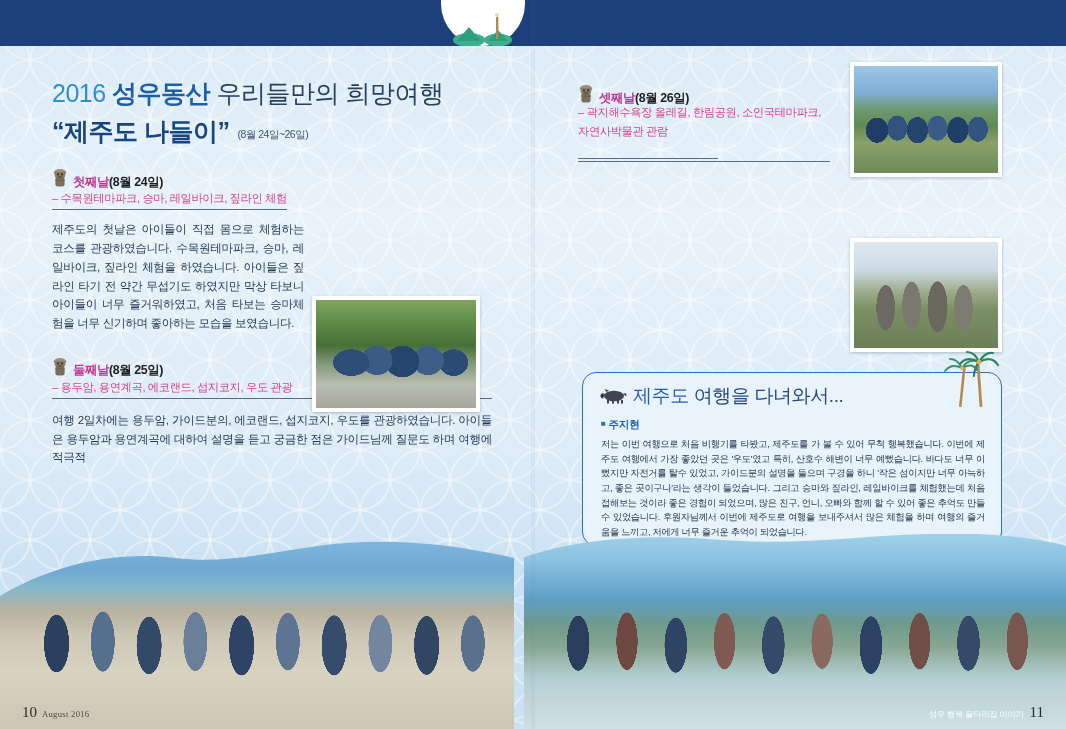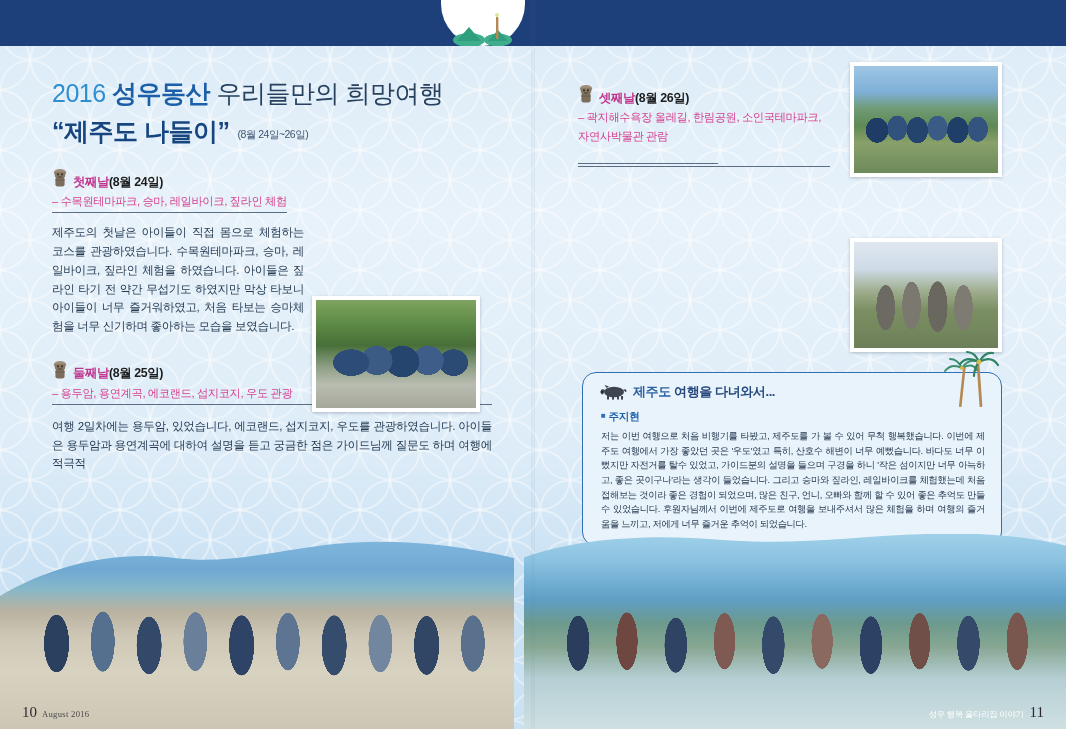--- a/index.html
+++ b/index.html
@@ -111,21 +111,20 @@
   .day-icon { width: 16px; height: 20px; flex: 0 0 16px; }
   .day-title {
     font-size: 12.4px;
     font-weight: bold;
     color: #1d1d1d;
     letter-spacing: -0.4px;
     line-height: 1;
   }
   .day-title .magenta { color: #c0368f; }
   .day-sub {
-    margin-top: 5px;
     font-size: 11.3px;
     color: #d4408f;
     letter-spacing: -0.4px;
     line-height: 1.5;
     border-bottom: 1px solid #5a6d84;
     padding-bottom: 2px;
     display: inline-block;
   }
   .day-sub.two-line { display: block; }
   .day-sub .u2 {
@@ -201,22 +200,22 @@
   .tm-head {
     display: flex;
     align-items: center;
     gap: 6px;
     padding: 10px 0 0 16px;
     position: relative;
     z-index: 2;
   }
   .pig-icon { width: 28px; height: 16px; flex: 0 0 28px; }
   .tm-title {
-    font-size: 13px;
-    font-weight: bold;
+    font-size: 19px;
+    font-weight: normal;
     color: #25497e;
     letter-spacing: -0.4px;
   }
   .tm-title .k2 { color: #2b5fa3; }
   .tm-name {
     margin: 9px 0 0 18px;
     font-size: 10.6px;
     font-weight: bold;
     color: #1f63ae;
     letter-spacing: -0.3px;
@@ -388,21 +387,21 @@
           <rect x="2.8" y="4" width="10.4" height="5.2" rx="1.2" fill="#8a7b68"></rect>
           <rect x="3.4" y="8.6" width="9.2" height="10" rx="2.4" fill="#7c6e5c"></rect>
           <circle cx="6" cy="6.4" r="1.05" fill="#3a3128"></circle>
           <circle cx="10" cy="6.4" r="1.05" fill="#3a3128"></circle>
           <path d="M6.2 8.6 Q8 9.9 9.8 8.6" stroke="#3a3128" stroke-width=".8" fill="none"></path>
           <rect x="3.4" y="11.6" width="9.2" height="1" fill="#6a5d4d"></rect>
         </svg>
         <span class="day-title"><span class="magenta">둘째날</span><span>(8월 25일)</span></span>
       </div>
       <div class="day-sub" style="width:440px;">– 용두암, 용연계곡, 에코랜드, 섭지코지, 우도 관광</div>
-      <p class="body-text day-body" style="margin-top:12px;">여행 2일차에는 용두암, 있었습니다, 에코랜드, 섭지코지, 우도를 관광하였습니다. 아이들은 용두암과 용연계곡에 대하여 설명을 듣고 궁금한 점은 가이드님께 질문도 하며 여행에 적극적</p>
+      <p class="body-text day-body" style="margin-top:12px;">여행 2일차에는 용두암, 가이드분의, 에코랜드, 섭지코지, 우도를 관광하였습니다. 아이들은 용두암과 용연계곡에 대하여 설명을 듣고 궁금한 점은 가이드님께 질문도 하며 여행에 적극적</p>
     </div>
   </div>
 
   <div class="col-right">
 
 
     <div class="day-block" style="margin-top:24px;">
       <div class="day-head">
         <svg class="day-icon" viewBox="0 0 16 20">
           <ellipse cx="8" cy="4.5" rx="6.2" ry="3.6" fill="#9d8d79"></ellipse>

